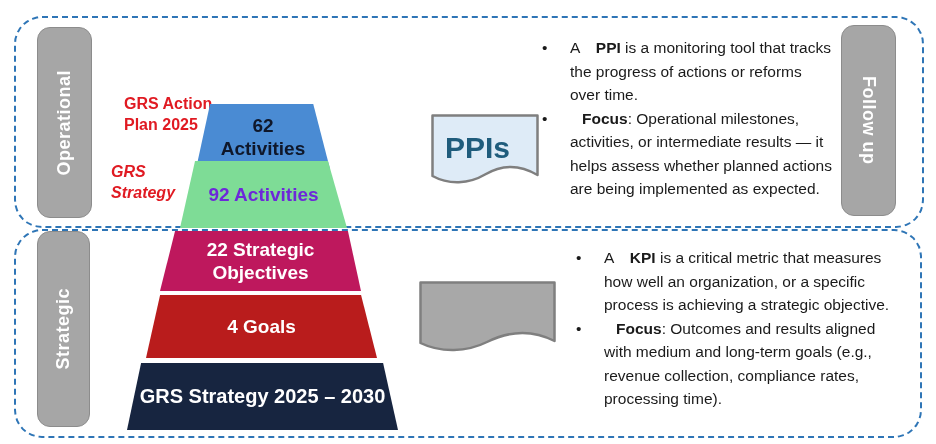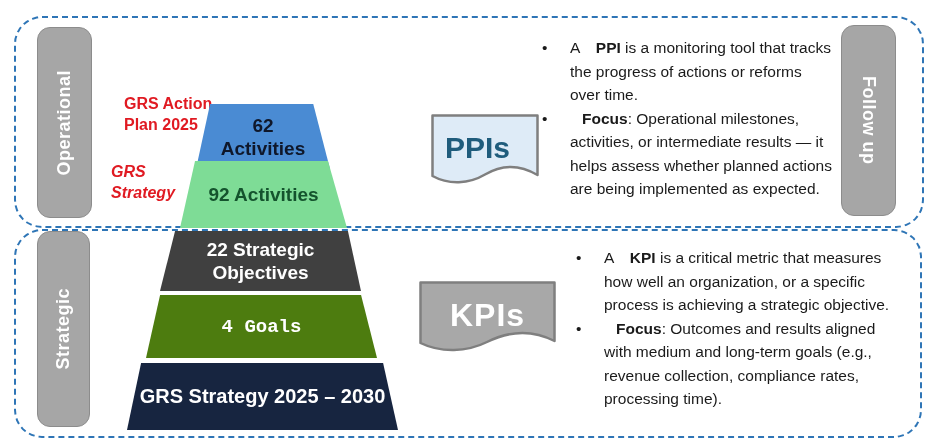--- a/index.html
+++ b/index.html
@@ -92,38 +92,37 @@
     <span class="vtext">Follow up</span>
   </div>
 
   <div class="annotation plan">GRS Action
 Plan 2025</div>
   <div class="annotation strat">GRS
 Strategy</div>
 
   <div class="layer l0" style="background: rgb(74, 139, 211); color: #0f172a; margin-top: 12px;">62
 Activities</div>
-  <div class="layer l1" style="background: rgb(126, 220, 150); color: #14532d;">92 Activities</div>
-  <div class="layer l2" style="background: #404040; color: rgb(255, 255, 255);">22 Strategic
+  <div class="layer l1" style="background: rgb(126, 220, 150); color: #6d28d9;">92 Activities</div>
+  <div class="layer l2" style="background: #be185d; color: rgb(255, 255, 255);">22 Strategic
 Objectives</div>
-  <div class="layer l3" style="background: #4d7c0f; color: rgb(255, 255, 255); font-family: Liberation Mono, monospace;">4 Goals</div>
+  <div class="layer l3" style="background: #b91c1c; color: rgb(255, 255, 255);">4 Goals</div>
   <div class="layer l4" style="background: rgb(23, 37, 64); color: rgb(255, 255, 255);">GRS Strategy 2025 – 2030</div>
 
   <div class="badge-wrap ppi">
     <svg width="108" height="82" viewBox="0 0 108 82">
       <path d="M1.5 1.5 H106.5 V61 C 88 50, 70 51, 54 60.5 C 38 70, 18 71, 1.5 62 Z" style="fill:var(--ppi-fill,#DEEBF7); stroke:var(--shape-border,#7F7F7F); stroke-width:2.5; stroke-linejoin:round;"></path>
     </svg>
     <div class="badge-label ppi">PPIs</div>
   </div>
 
   <div class="badge-wrap kpi">
     <svg width="137" height="84" viewBox="0 0 137 84">
       <path d="M1.5 1.5 H135.5 V60 C 112 48, 88 51, 68 61 C 48 71, 22 72, 1.5 62 Z" style="fill:var(--kpi-fill,#A8A8A8); stroke:var(--shape-border,#7F7F7F); stroke-width:2.5; stroke-linejoin:round;"></path>
     </svg>
-    <div class="badge-label kpi">KPIs</div>
   </div>
 
   <ul class="notes ppi">
     <li><span>A </span><span class="b">PPI</span><span> is a monitoring tool that tracks the progress of actions or reforms over time.</span></li>
     <li><span></span><span class="b">Focus</span><span>: Operational milestones, activities, or intermediate results — it helps assess whether planned actions are being implemented as expected.</span></li>
   </ul>
 
   <ul class="notes kpi">
     <li><span>A </span><span class="b">KPI</span><span> is a critical metric that measures how well an organization, or a specific process is achieving a strategic objective.</span></li>
     <li><span></span><span class="b">Focus</span><span>: Outcomes and results aligned with medium and long-term goals (e.g., revenue collection, compliance rates, processing time).</span></li>

